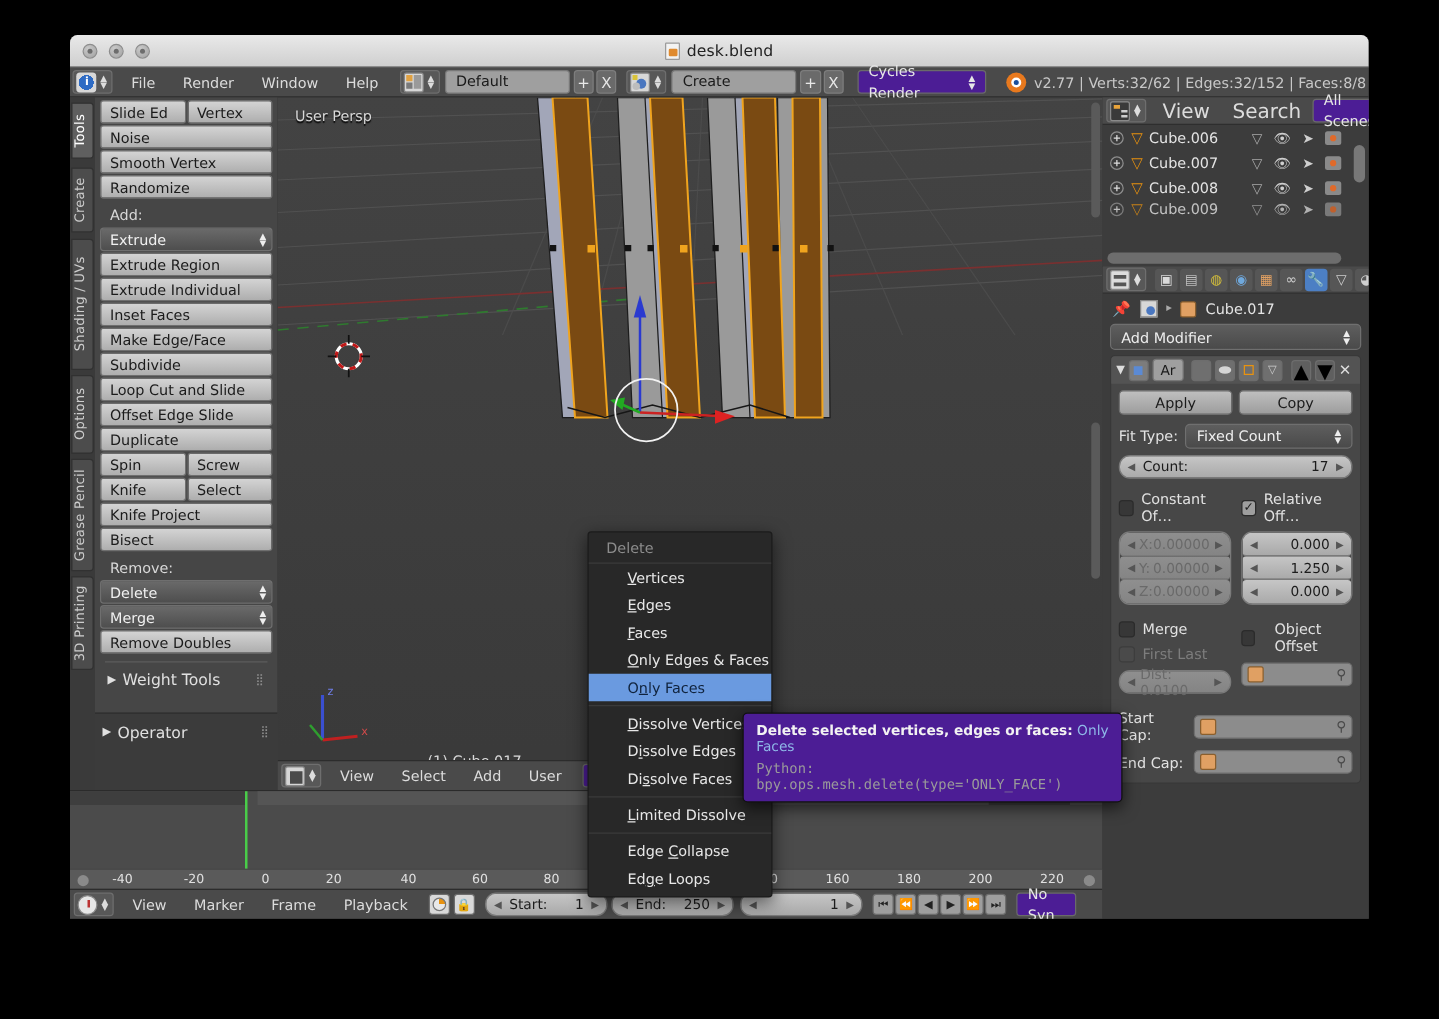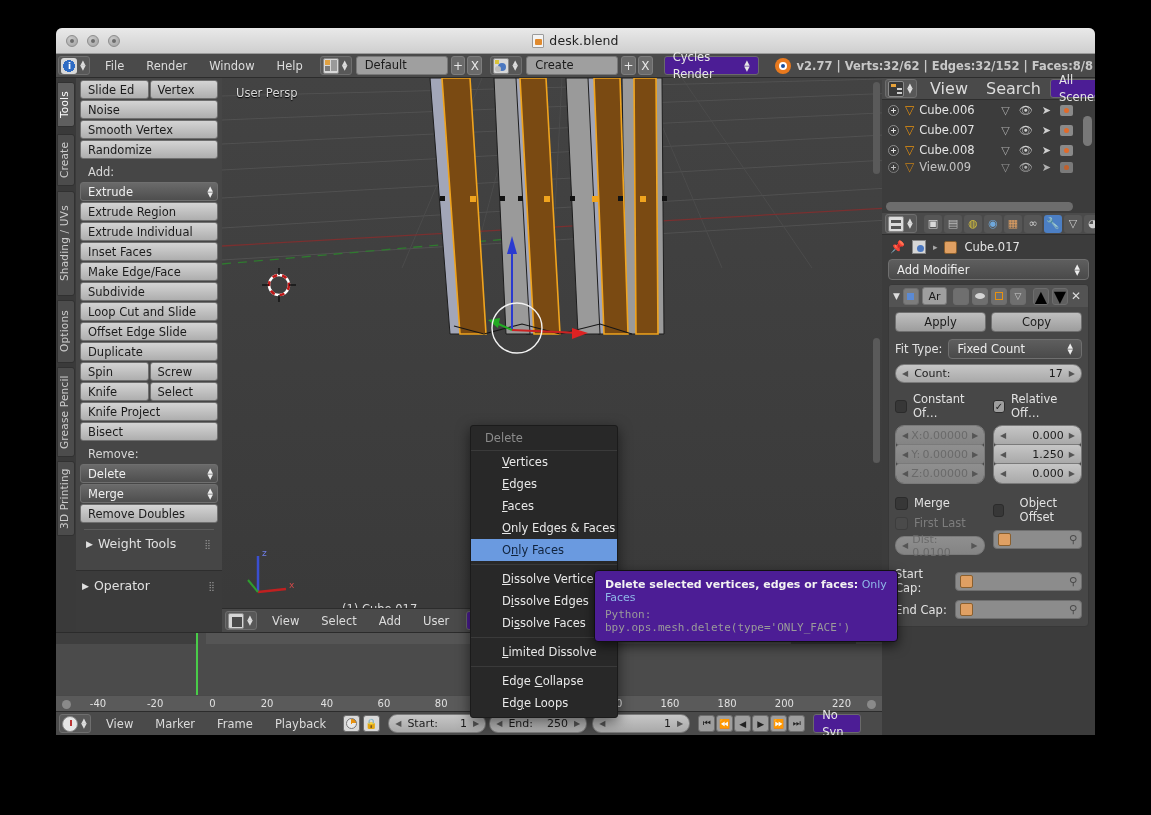--- a/index.html
+++ b/index.html
@@ -53,21 +53,21 @@
   .field {
     height:19px; background:#9f9f9f; border:1px solid #787878; border-radius:3px;
     color:#1a1a1a; font-size:11.5px; line-height:17px; padding:0 8px;
     display:flex; align-items:center;
   }
   .field.dark { background:#4c1d95; color:#e6e6e6; border-color:#6a6a6a;}
   .sq-btn {
     width:19px;height:19px;background:#6a6a6a;border:1px solid #7d7d7d;border-radius:3px;
     display:flex;align-items:center;justify-content:center;color:#e8e8e8;font-size:12px;
   }
-  .version { color:#c8c8c8; font-size:11.5px; white-space:nowrap;font-weight:bold; }
+  .version { color:#c8c8c8; font-size:11.5px; white-space:nowrap; }
   
   .body { position:absolute; left:0; top:50px; right:0; bottom:0; }
   .tabcol {
     position:absolute; left:0; top:0; width:20px; bottom:103px; background:#3a3a3a;
   }
   .vtab {
     position:absolute; left:1px; width:18px; background:#4c4c4c;
     border:1px solid #313131; border-radius:3px 0 0 3px;
     color:#cdcdcd; font-size:10.5px; text-align:center;
     writing-mode:vertical-rl; transform:rotate(180deg);
@@ -652,21 +652,21 @@
                   <span style="position:absolute;left:4px;top:3px;width:5px;height:5px;border-radius:50%;background:#e06a2a;"></span>
                 </span>
               </span>
             </div>
             <div class="ol-row" style="height: 14px; overflow: hidden; opacity: 0.8;">
               <span style="width:11px;height:11px;border:1px solid #8d8d8d;border-radius:50%;display:inline-block;position:relative;margin-right:6px;">
                 <span style="position:absolute;left:2px;top:4px;width:5px;height:1px;background:#ddd;"></span>
                 <span style="position:absolute;left:4px;top:2px;width:1px;height:5px;background:#ddd;"></span>
               </span>
               <span style="color:#e8920f;font-size:12px;margin-right:5px;">▽</span>
-              <span class="ol-name">View.009</span>
+              <span class="ol-name">Cube.009</span>
               <span style="margin-left:auto;display:flex;align-items:center;gap:9px;padding-right:22px;">
                 <span style="color:#a9a9a9;font-size:11px;">▽</span>
                 <span style="color:#cfcfcf;font-size:11px;">👁</span>
                 <span style="color:#cfcfcf;font-size:11px;">➤</span>
                 <span style="width:13px;height:11px;background:#8a8a8a;border-radius:2px;display:inline-block;position:relative;">
                   <span style="position:absolute;left:4px;top:3px;width:5px;height:5px;border-radius:50%;background:#e06a2a;"></span>
                 </span>
               </span>
             </div>
           </div>

